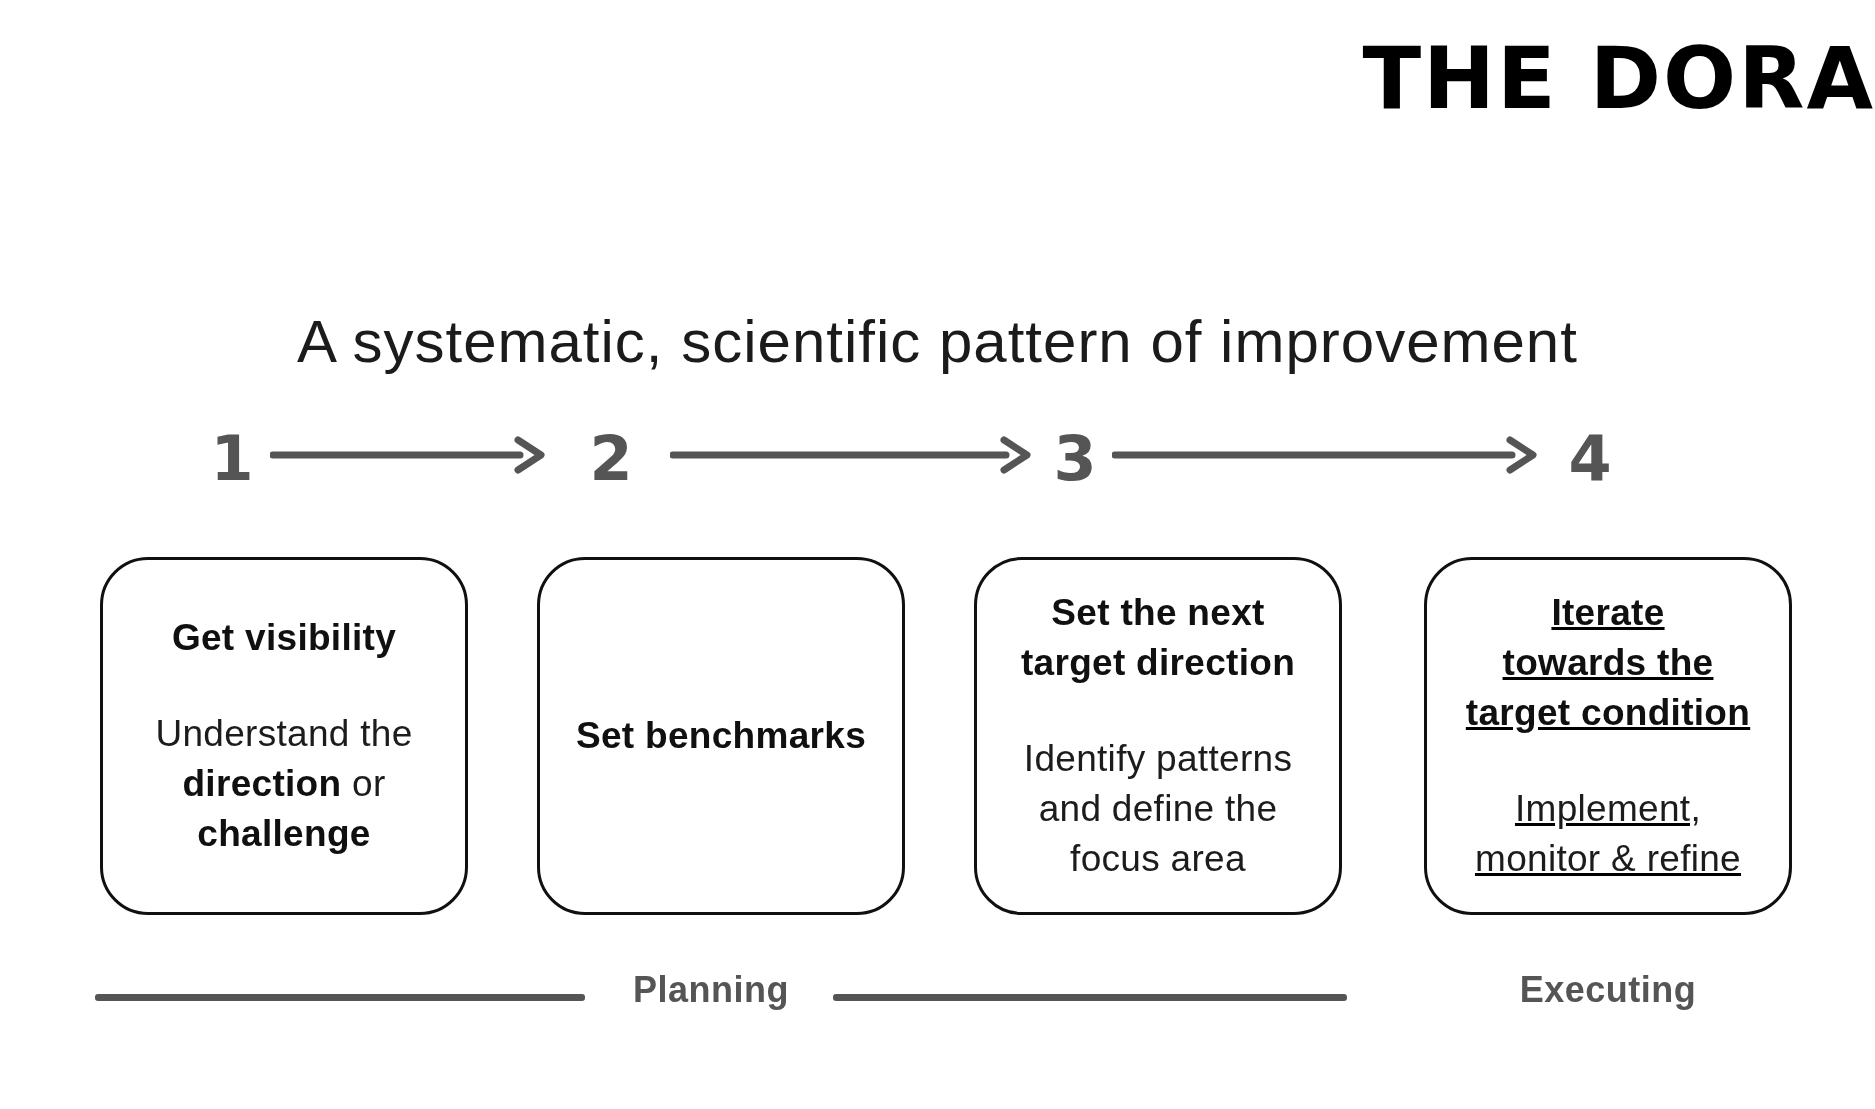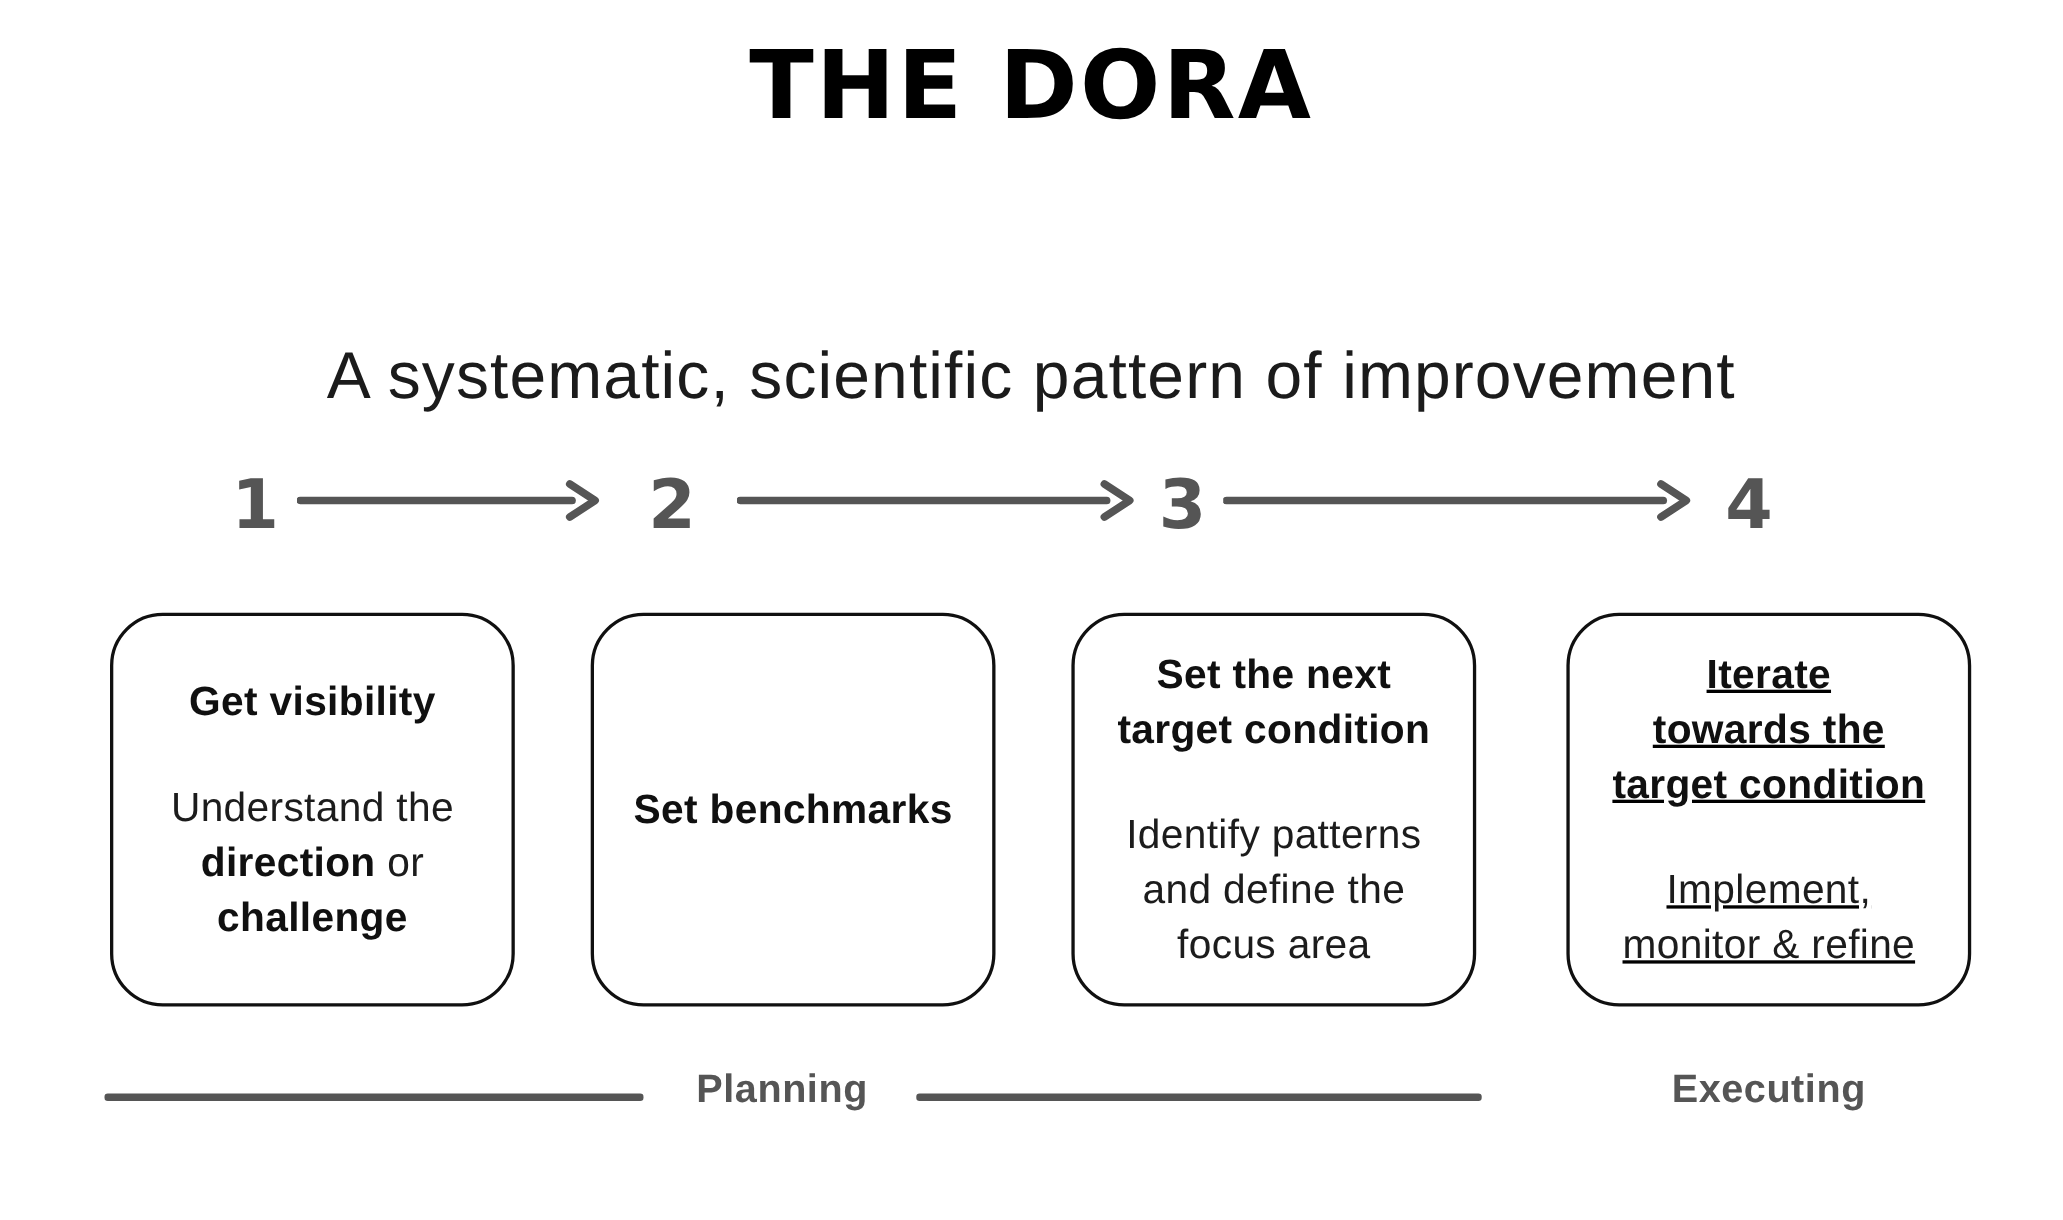--- a/index.html
+++ b/index.html
@@ -15,21 +15,21 @@
     height: 1109px;
     background: #ffffff;
   }
 
   
   .title {
     position: absolute;
     top: 24px;
     left: 0;
     width: 100%;
-    text-align: center;
+    text-align: right;
     font-family: "DejaVu Sans", sans-serif;
     font-weight: bold;
     font-size: 86px;
     line-height: 1.26;
     letter-spacing: 2px;
     color: #000000;
   }
   .title-line { display: block; }
 
   .subtitle {
@@ -155,21 +155,21 @@
 </span><span class="seg-bold">direction</span><span> or
 </span><span class="seg-bold">challenge</span></div>
   </div>
 
   <div class="box box-2 box--tight">
     <div class="box-heading">Set benchmarks</div>
   </div>
 
   <div class="box box-3">
     <div class="box-heading">Set the next
-target condition</div>
+target direction</div>
     <div class="box-body"><span>Identify patterns
 and define the
 focus area</span></div>
   </div>
 
   <div class="box box-4">
     <div class="box-heading">Iterate
 towards the
 target condition</div>
     <div class="box-body"><span>Implement,

